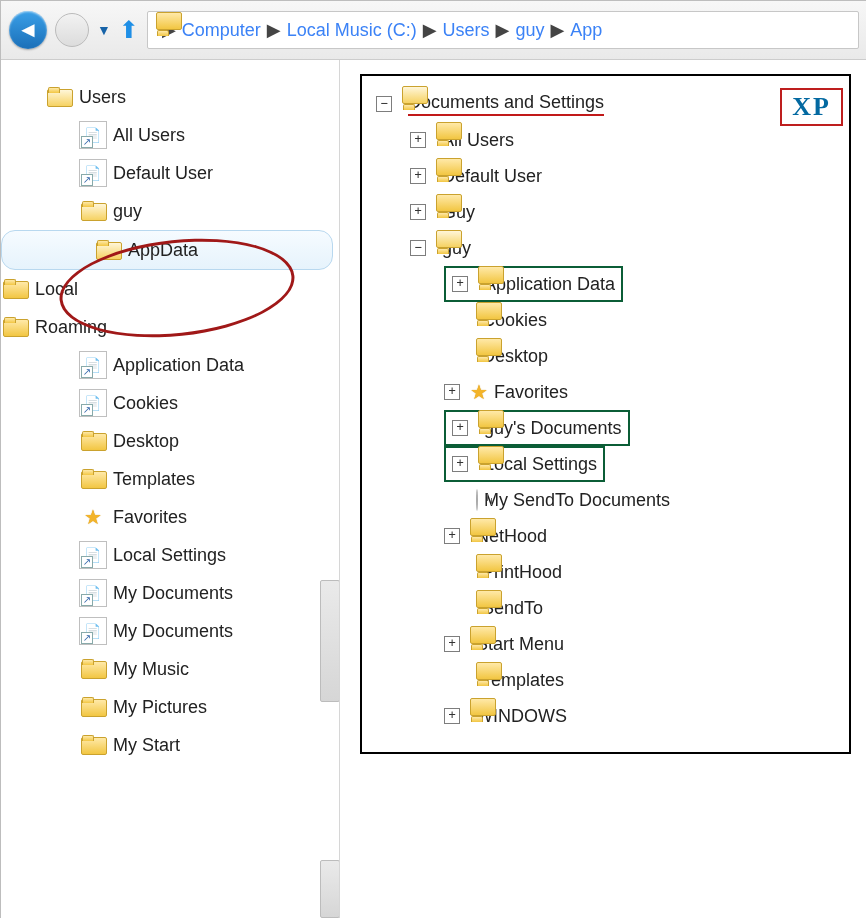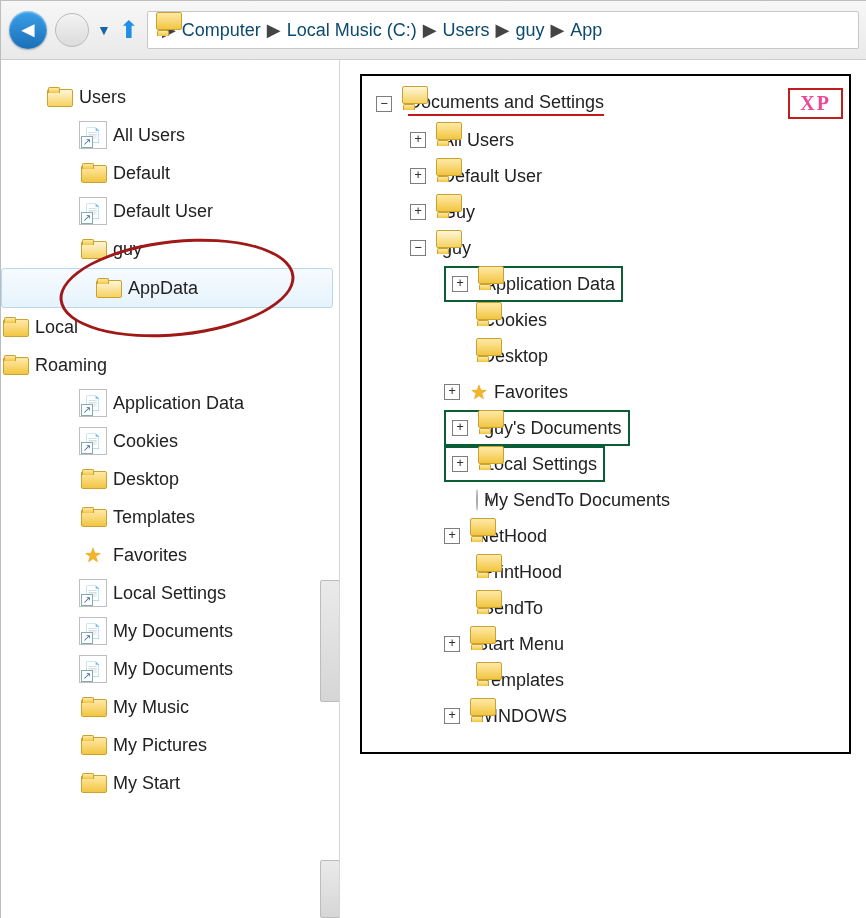--- a/index.html
+++ b/index.html
@@ -4,28 +4,28 @@
 <style>
 html,body{margin:0;padding:0;font-family:"Segoe UI",Tahoma,sans-serif;font-size:18px;color:#222;background:#fff}
 .window{width:866px;height:918px;overflow:hidden;position:relative;border:1px solid #bdbdbd}
 .toolbar{height:58px;background:linear-gradient(#f7f7f7,#e9e9e9);border-bottom:1px solid #ccc;display:flex;align-items:center;padding:0 8px;gap:8px}
 .nav-back{width:38px;height:38px;border-radius:50%;background:linear-gradient(#3aa0e8,#1b6fb8);display:flex;align-items:center;justify-content:center;color:#fff;font-size:22px;box-shadow:inset 0 1px 2px rgba(255,255,255,.6),0 1px 2px rgba(0,0,0,.3)}
 .nav-fwd{width:32px;height:32px;border-radius:50%;background:linear-gradient(#f2f2f2,#dcdcdc);border:1px solid #bbb}
 .nav-dd{color:#1763a8;font-size:14px}
 .up-arrow{color:#1f8fe6;font-size:24px}
 .address{flex:1;height:36px;border:1px solid #c7c7c7;background:#fff;display:flex;align-items:center;padding:0 8px;gap:6px;border-radius:2px;overflow:hidden;white-space:nowrap}
 .crumb-sep{color:#444}
-.crumb{color:#0c4a6e}
+.crumb{color:#3b82f6}
 .body{display:flex;height:calc(100% - 58px)}
 .left{width:338px;border-right:1px solid #d6d6d6;padding:18px 0 0 0;overflow:hidden}
 .right{flex:1;padding:14px 16px 0 20px;position:relative}
 .row{display:flex;align-items:center;height:38px;white-space:nowrap;cursor:default}
 .row .ic{width:28px;height:24px;display:flex;align-items:center;justify-content:center;margin-right:6px}
 .row .lbl{color:#222}
-.row.sel{background:linear-gradient(#f6fbff,#e6f3fc);border:1px solid #b8d8ef;border-radius:3px;margin-right:6px}
+.row.sel{background:linear-gradient(#f6fbff,#e6f3fc);border:1px solid #b8d8ef;border-radius:14px;margin-right:6px}
 .ind1{padding-left:44px}
 .ind2{padding-left:78px}
 .ind3{}
 .ind2b{padding-left:92px}
 .folder{width:24px;height:20px;position:relative}
 .folder::before{content:"";position:absolute;bottom:0;left:0;width:24px;height:16px;background:linear-gradient(#ffe9a8,#f2c642);border:1px solid #caa22e;border-radius:2px}
 .folder::after{content:"";position:absolute;top:0;left:1px;width:10px;height:5px;background:linear-gradient(#ffe9a8,#f2c642);border:1px solid #caa22e;border-bottom:none;border-radius:2px 2px 0 0}
 .folder.open::before{background:linear-gradient(#fff6d8,#f6d262)}
 .shortcut{width:26px;height:26px;background:#fff;border:1px solid #bfbfbf;display:flex;align-items:center;justify-content:center;font-size:14px;color:#3a6fb0;position:relative}
 .shortcut::after{content:"↗";position:absolute;left:1px;bottom:0;font-size:10px;background:#fff;border:1px solid #8aa;width:10px;height:10px;line-height:10px;text-align:center;color:#36a}
@@ -34,21 +34,21 @@
 .tree{border:2px solid #000;padding:10px 14px 18px 14px;background:#fff}
 .trow{display:flex;align-items:center;height:36px;white-space:nowrap;cursor:default}
 .tog{width:14px;height:14px;border:1px solid #7d7d7d;font-size:12px;line-height:12px;text-align:center;margin-right:10px;font-family:monospace;color:#333;background:#fff}
 .ti0{padding-left:0}
 .ti1{padding-left:34px}
 .ti2{padding-left:68px}
 .ti3{padding-left:100px}
 .tlbl{margin-left:6px}
 .ul-red{border-bottom:2px solid #c11919;padding-bottom:1px}
 .box-green{border:2px solid #0b5d36;padding:0 6px;display:inline-flex;align-items:center;height:32px}
-.xp-badge{position:absolute;right:24px;top:28px;border:2px solid #be1e1e;padding:2px 10px;font-family:"Times New Roman",serif;font-weight:bold;font-size:20px;letter-spacing:2px;color:#ec4899;background:#fff}
+.xp-badge{position:absolute;right:24px;top:28px;border:2px solid #be1e1e;padding:2px 10px;font-family:"Times New Roman",serif;font-weight:bold;font-size:26px;letter-spacing:2px;color:#0369a1;background:#fff}
 .scroll-stub{position:absolute;right:-1px;top:520px;width:18px;height:120px;background:linear-gradient(#eaeaea,#d6d6d6);border:1px solid #bcbcbc;border-radius:2px}
 .scroll-stub2{position:absolute;right:-1px;top:800px;width:18px;height:56px;background:linear-gradient(#eaeaea,#d6d6d6);border:1px solid #bcbcbc;border-radius:2px}
 .clock{width:22px;height:22px;border-radius:50%;background:radial-gradient(#fbfbfb,#d9d9d9);border:1px solid #aaa;position:relative}
 .clock::after{content:"";position:absolute;left:10px;top:4px;width:1px;height:7px;background:#666;box-shadow:4px 4px 0 0 #666}
 </style>
 </head>
 <body>
 <div class="window">
 
   <div class="toolbar">
@@ -83,26 +83,20 @@
         <span class="lbl">Users</span>
       </div>
       <div class="row ind2">
         <span class="ic">
             <span class="shortcut">📄</span>
           </span>
         <span class="lbl">All Users</span>
       </div>
       <div class="row ind2">
         <span class="ic">
-            <span class="folder"></span>
-          </span>
-        <span class="lbl">Default</span>
-      </div>
-      <div class="row ind2">
-        <span class="ic">
             <span class="shortcut">📄</span>
           </span>
         <span class="lbl">Default User</span>
       </div>
       <div class="row ind2">
         <span class="ic">
             <span class="folder open"></span>
           </span>
         <span class="lbl">guy</span>
       </div>

